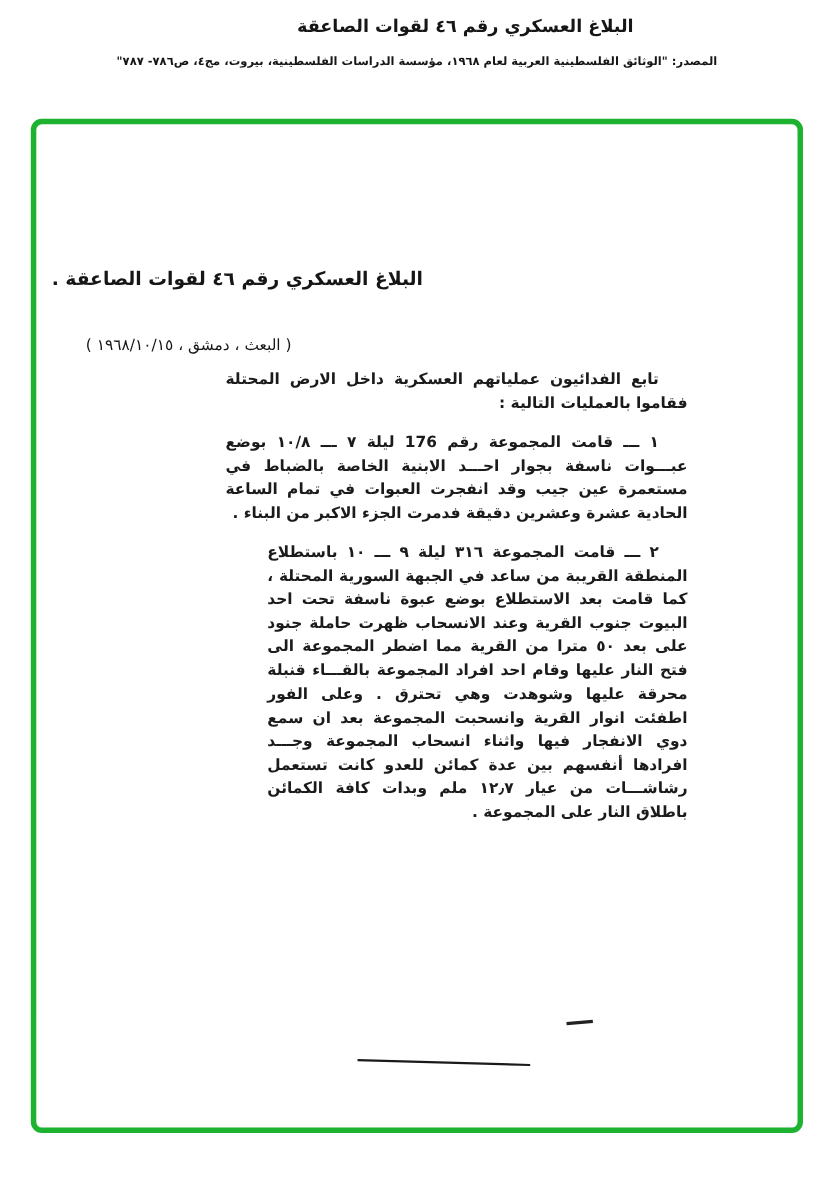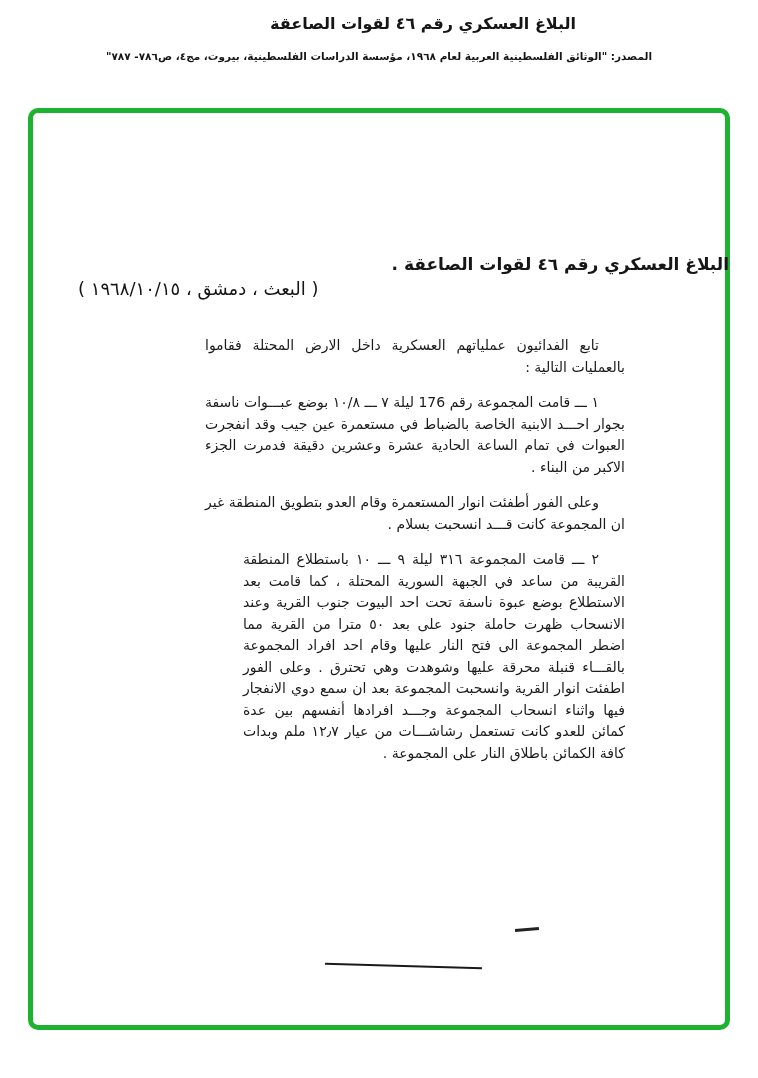--- a/index.html
+++ b/index.html
@@ -14,32 +14,32 @@
   }
   .source-line{
     position:absolute;top:50px;left:0;right:0;
     text-align:center;direction:rtl;font-size:10.5px;font-weight:bold;
   }
   .doc-frame{
     position:absolute;left:28px;top:108px;width:692px;height:912px;
     border:5px solid var(--frame-green,#1db230);border-radius:10px;background:#fff;
   }
   .doc-heading{
-    position:absolute;top:131px;left:0;right:0;margin:10px;
-    text-align:right;direction:rtl;font-size:17px;font-weight:bold;
+    position:absolute;top:131px;left:0;right:0;margin:0;
+    text-align:left;direction:rtl;font-size:17px;font-weight:bold;
     transform:translateX(14px);
   }
   .doc-dateline{
-    position:absolute;top:165px;left:45px;
-    direction:rtl;font-size:18px;font-weight:normal;white-space:nowrap;
+    position:absolute;top:193px;left:45px;
+    direction:rtl;font-size:14px;font-weight:normal;white-space:nowrap;
   }
   .doc-body{
     position:absolute;top:222px;left:172px;width:420px;
     direction:rtl;text-align:justify;font-size:14px;line-height:21.5px;
-    font-weight:normal;color:#1b1b1b;
+    font-weight:bold;color:#1b1b1b;
   }
   .doc-body p{margin:0 0 14px;text-indent:26px;}
   .doc-body p.tight{margin-bottom:0;margin-left:38px;}
   .end-dash{
     position:absolute;left:482px;top:815px;width:24px;height:0;
     border-top:3px solid #222;transform:rotate(-5deg);
   }
   .footer-line{
     position:absolute;left:292px;top:852px;width:157px;height:0;
     border-top:2px solid #1a1a1a;transform:rotate(1.6deg);
@@ -51,19 +51,18 @@
 <h1 class="page-title">البلاغ العسكري رقم ٤٦ لقوات الصاعقة</h1>
 <div class="source-line">المصدر: "الوثائق الفلسطينية العربية لعام ١٩٦٨، مؤسسة الدراسات الفلسطينية، بيروت، مج٤، ص٧٨٦- ٧٨٧"</div>
 
 <div class="doc-frame">
   <h2 class="doc-heading">البلاغ العسكري رقم ٤٦ لقوات الصاعقة .</h2>
   <div class="doc-dateline">( البعث ، دمشق ، ١٩٦٨/١٠/١٥ )</div>
 
   <div class="doc-body">
     <p>تابع الفدائيون عملياتهم العسكرية داخل الارض المحتلة فقاموا بالعمليات التالية :</p>
     <p>١ ـــ قامت المجموعة رقم 176 ليلة ٧ ـــ ١٠/٨ بوضع عبـــوات ناسفة بجوار احـــد الابنية الخاصة بالضباط في مستعمرة عين جيب وقد انفجرت العبوات في تمام الساعة الحادية عشرة وعشرين دقيقة فدمرت الجزء الاكبر من البناء .</p>
-    <p>وعلى الفور أطفئت انوار المستعمرة وقام العدو بتطويق المنطقة غير ان المجموعة كانت قـــد انسحبت بسلام .</p>
     <p class="tight">٢ ـــ قامت المجموعة ٣١٦ ليلة ٩ ـــ ١٠ باستطلاع المنطقة القريبة من ساعد في الجبهة السورية المحتلة ، كما قامت بعد الاستطلاع بوضع عبوة ناسفة تحت احد البيوت جنوب القرية وعند الانسحاب ظهرت حاملة جنود على بعد ٥٠ مترا من القرية مما اضطر المجموعة الى فتح النار عليها وقام احد افراد المجموعة بالقـــاء قنبلة محرقة عليها وشوهدت وهي تحترق . وعلى الفور اطفئت انوار القرية وانسحبت المجموعة بعد ان سمع دوي الانفجار فيها واثناء انسحاب المجموعة وجـــد افرادها أنفسهم بين عدة كمائن للعدو كانت تستعمل رشاشـــات من عيار ١٢٫٧ ملم وبدات كافة الكمائن باطلاق النار على المجموعة .</p>
   </div>
 
   <div class="end-dash"></div>
   <div class="footer-line"></div>
 </div>
 
 </body></html>

